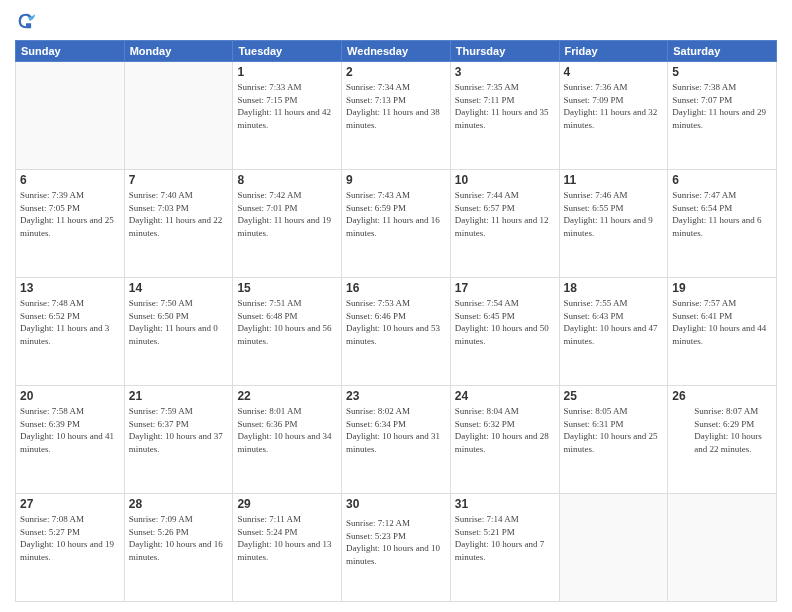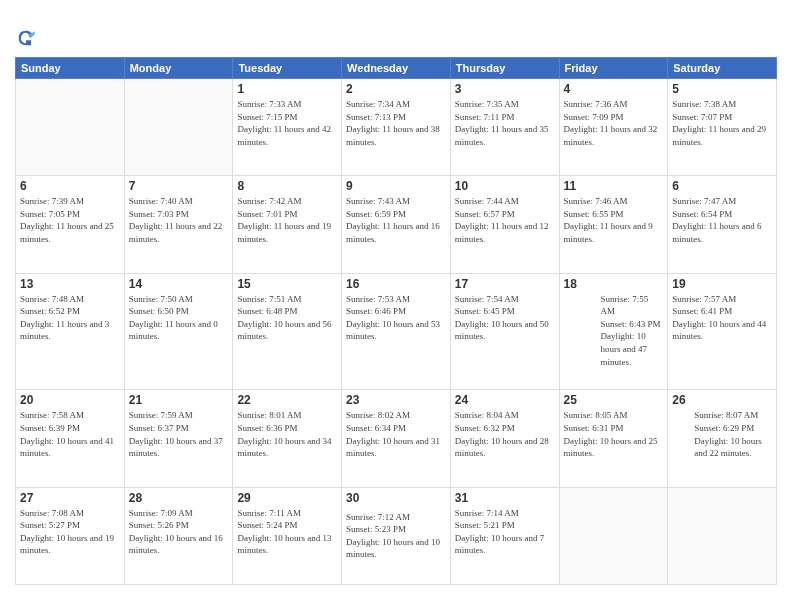--- a/index.html
+++ b/index.html
@@ -6,21 +6,21 @@
     body {
       font-family: Arial, sans-serif;
       background: #fff;
       width: 792px;
       height: 612px;
       overflow: hidden;
     }
     .page {
       width: 792px;
       height: 612px;
-      padding: 27px 15px;
+      padding: 10px 15px;
       display: flex;
       flex-direction: column;
     }
     .header {
       display: flex;
       justify-content: space-between;
       align-items: flex-start;
       margin-bottom: 8px;
     }
     .logo {
@@ -237,21 +237,21 @@
 Daylight: 10 hours and 53 minutes.</div>
           </td>
           <td>
             <div class="day-number">17</div>
             <div class="day-info" style="white-space: pre-line;">Sunrise: 7:54 AM
 Sunset: 6:45 PM
 Daylight: 10 hours and 50 minutes.</div>
           </td>
           <td>
             <div class="day-number">18</div>
-            <div class="day-info" style="white-space: pre-line; margin-left: 37px;">Sunrise: 7:55 AM
+            <div class="day-info" style="white-space: pre-line;">Sunrise: 7:55 AM
 Sunset: 6:43 PM
 Daylight: 10 hours and 47 minutes.</div>
           </td>
           <td>
             <div class="day-number">19</div>
             <div class="day-info" style="white-space: pre-line;">Sunrise: 7:57 AM
 Sunset: 6:41 PM
 Daylight: 10 hours and 44 minutes.</div>
           </td>
         </tr>

